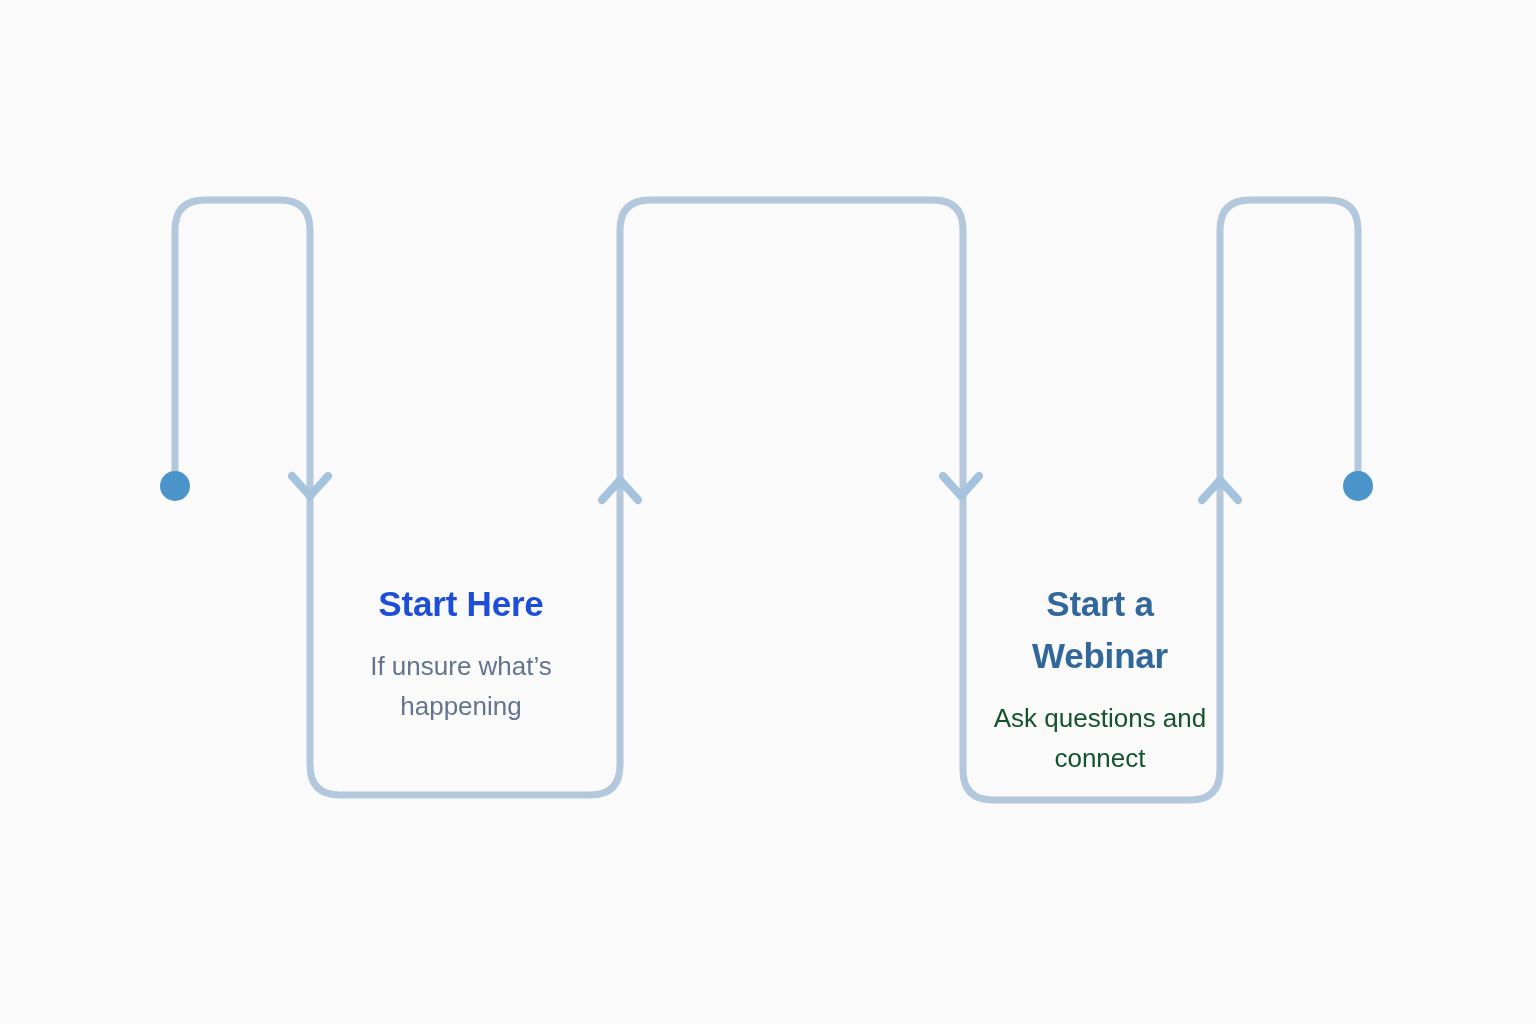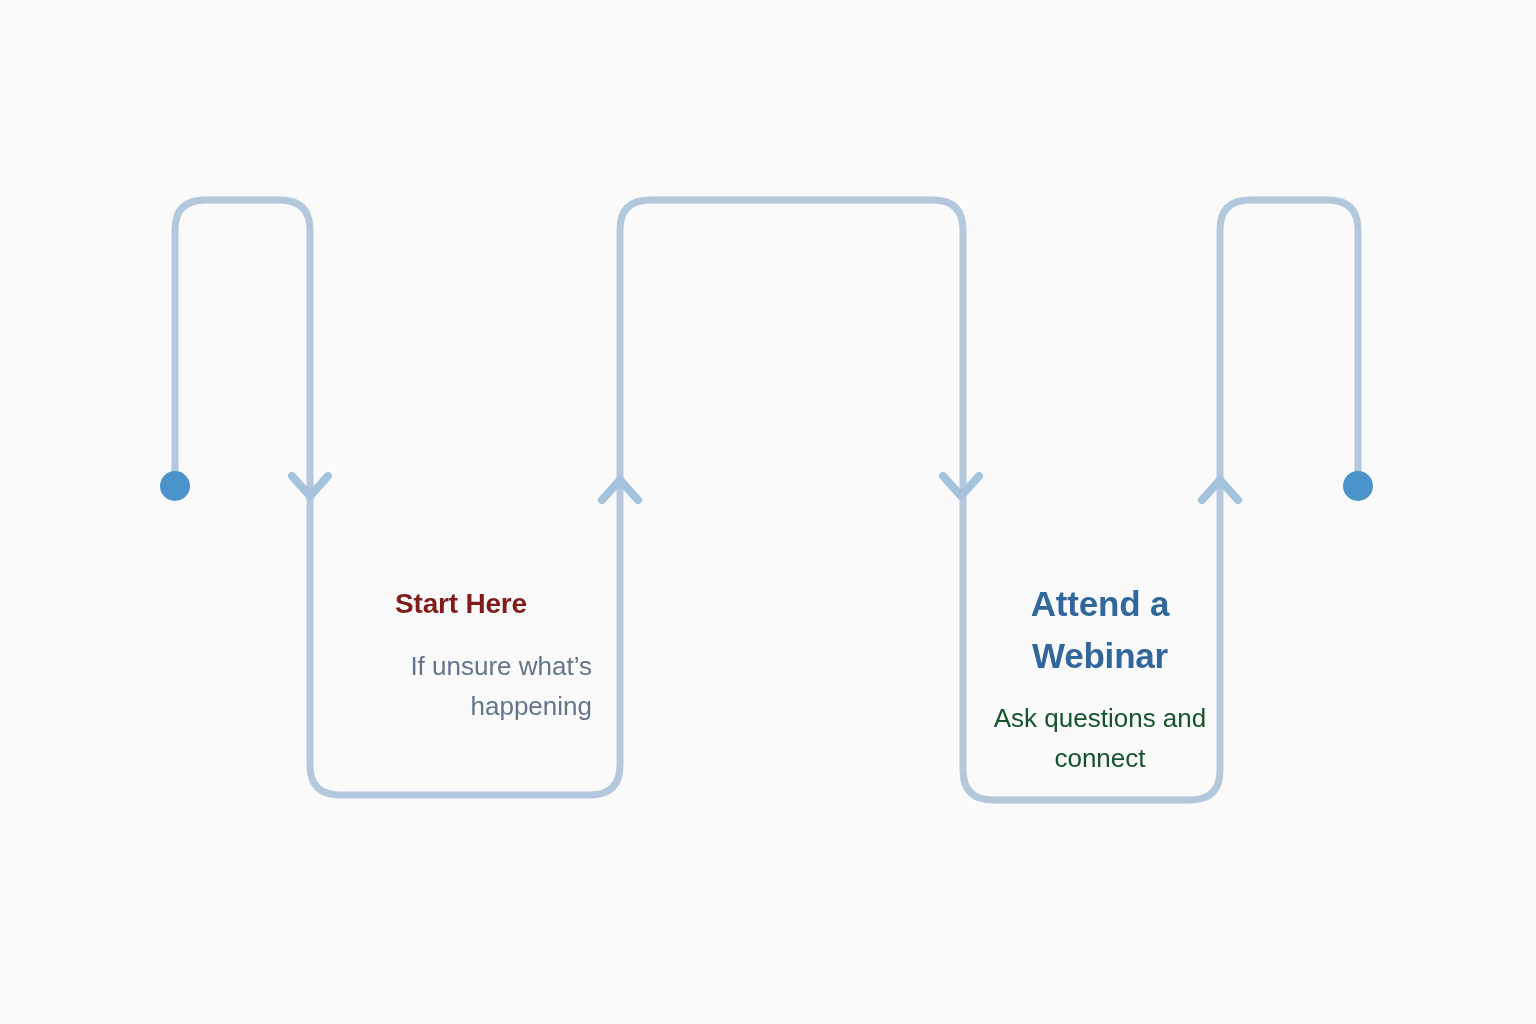--- a/index.html
+++ b/index.html
@@ -42,30 +42,29 @@
   .step-desc {
     margin: 0;
     font-weight: normal;
   }
   #card-start {
     left: 330px;
     top: 578px;
     width: 262px;
   }
   #card-start .step-title {
-    font-size: 28px;
+    font-size: 35px;
     line-height: 52px;
-    color: #7f1d1d;
+    color: #1d4ed8;
   }
   #card-start .step-desc {
     font-size: 26px;
     line-height: 40px;
     color: #64748b;
     margin-top: 16px;
-    text-align: right;
   }
   #card-webinar {
     left: 982px;
     top: 578px;
     width: 236px;
   }
   #card-webinar .step-title {
     font-size: 35px;
     line-height: 52px;
     color: #31679b;
@@ -125,17 +124,17 @@
     <circle cx="175" cy="486" r="15" fill="#4a94ca"></circle>
     <circle cx="1358" cy="486" r="15" fill="#4a94ca"></circle>
   </svg>
 
   <div class="step-card" id="card-start">
     <div class="step-title">Start Here</div>
     <div class="step-desc">If unsure what’s happening</div>
   </div>
 
   <div class="step-card" id="card-webinar">
-    <div class="step-title">Attend a Webinar</div>
+    <div class="step-title">Start a Webinar</div>
     <div class="step-desc">Ask questions and connect</div>
   </div>
 
 </div>
 
 </body></html>

